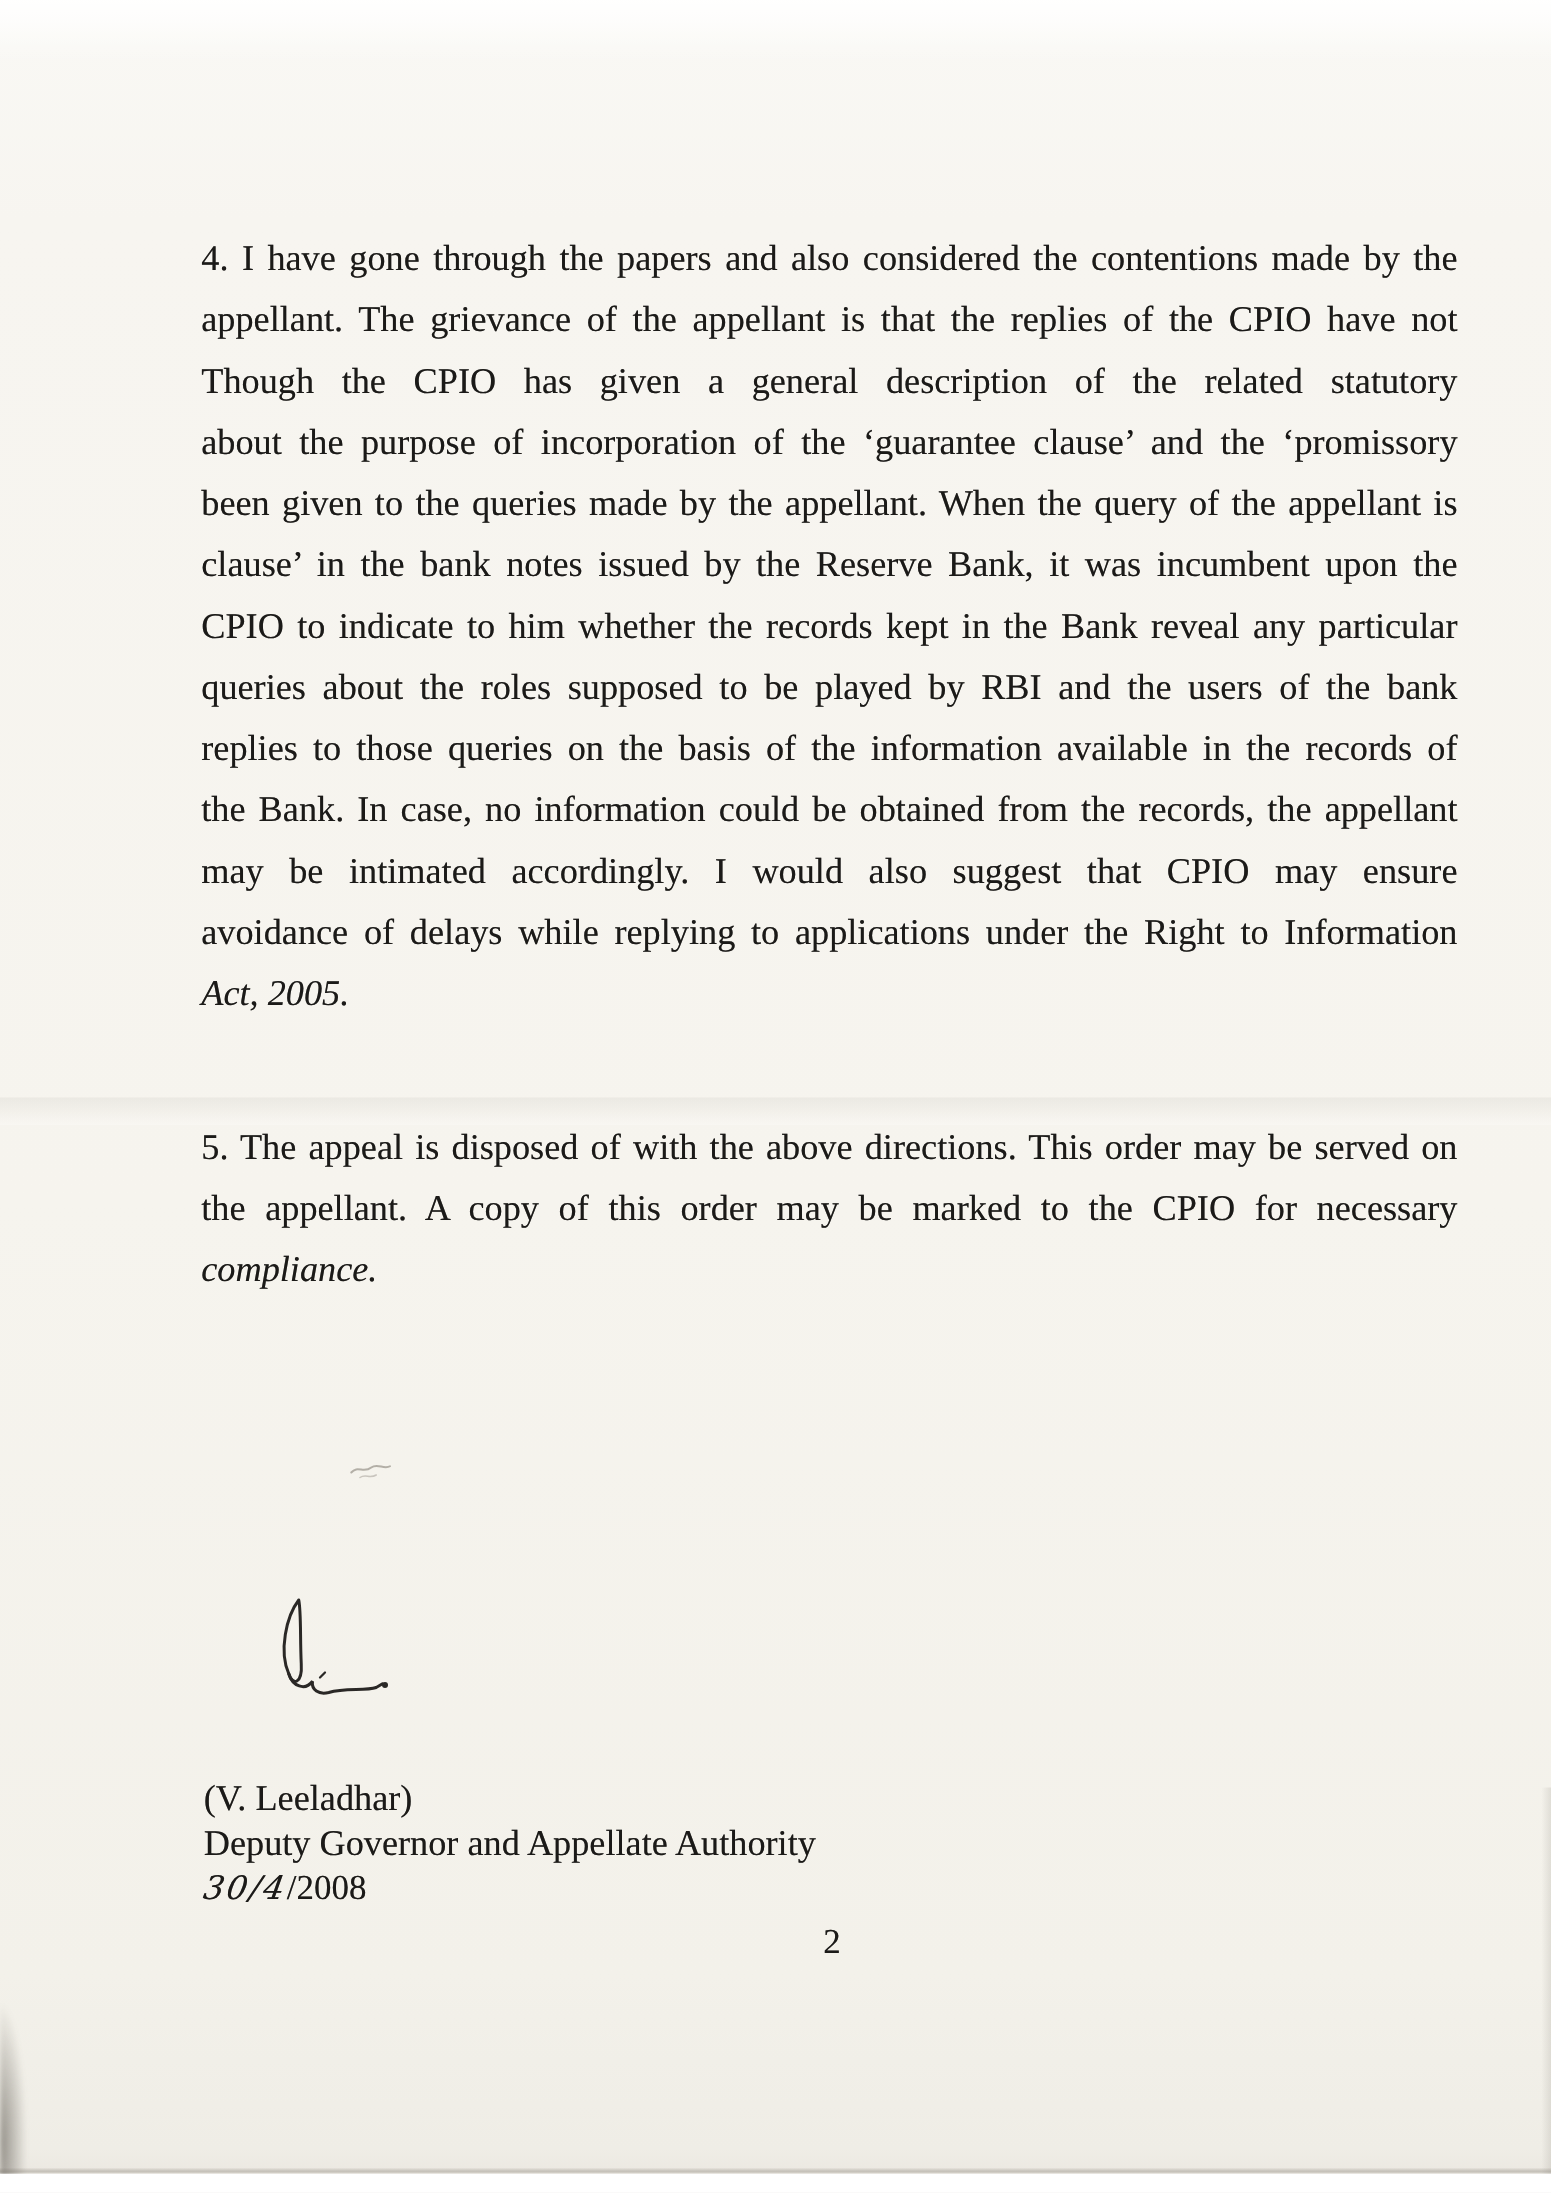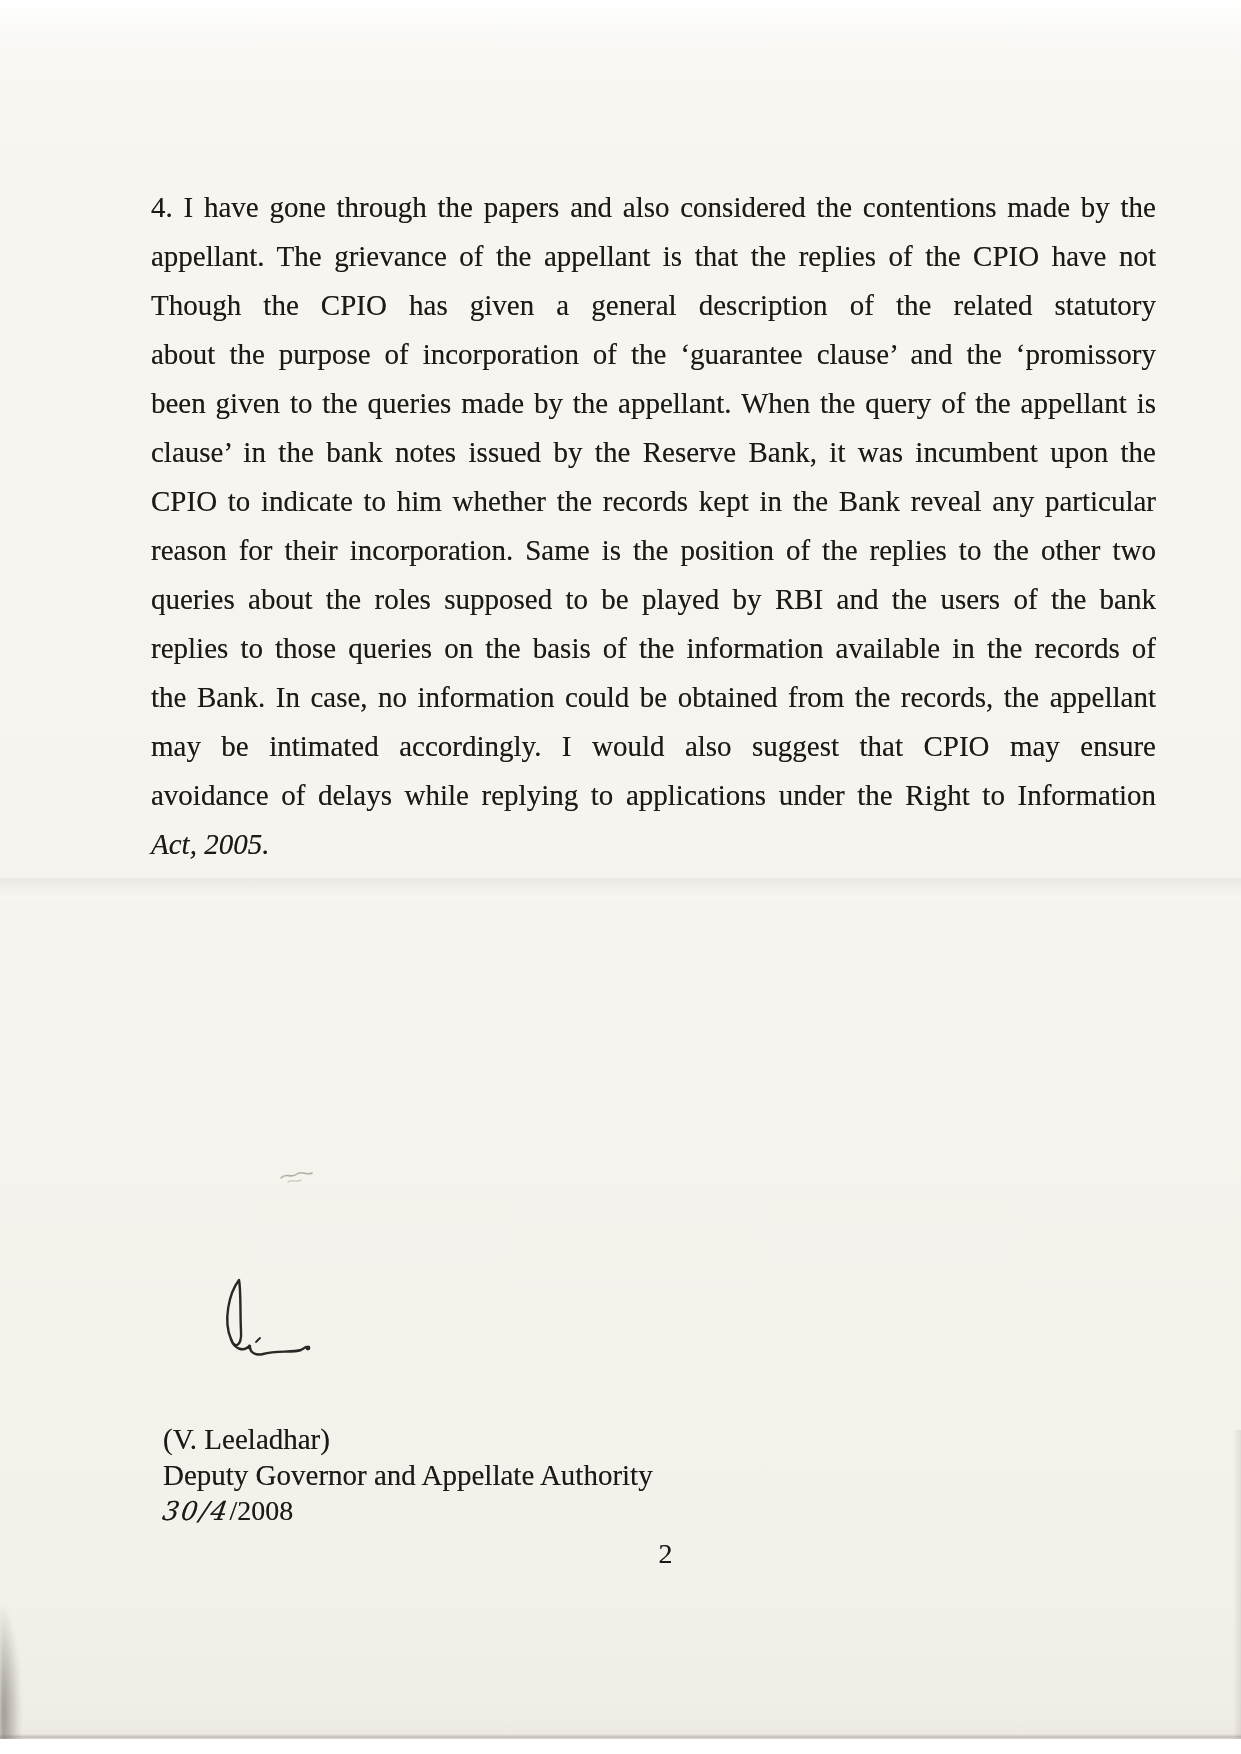--- a/index.html
+++ b/index.html
@@ -38,21 +38,21 @@
     position: absolute; left: 0; top: 1739px; width: 100%; height: 15px;
     background: #ffffff;
   }
   .top-haze {
     position: absolute; left: 0; top: 0; width: 100%; height: 50px;
     background: linear-gradient(180deg, rgba(255,255,255,0.8), rgba(255,255,255,0));
   }
 
   
   .textblock {
-    position: absolute; left: 151px; top: 183px; width: 1005px;
+    position: absolute; left: 161px; top: 183px; width: 1005px;
     font-size: 29px; line-height: 49px;
     text-shadow: 0 0 0.5px rgba(27,26,24,0.55);
   }
   .tline {
     white-space: nowrap;
     text-align: justify;
     text-align-last: justify;
     text-justify: inter-word;
   }
   .tline.last { text-align-last: left; font-style: italic; }
@@ -98,27 +98,31 @@
 
   <div class="textblock">
     <div class="para">
       <div class="tline">4. I have gone through the papers and also considered the contentions made by the</div>
       <div class="tline">appellant. The grievance of the appellant is that the replies of the CPIO have not</div>
       <div class="tline">Though the CPIO has given a general description of the related statutory</div>
       <div class="tline">about the purpose of incorporation of the ‘guarantee clause’ and the ‘promissory</div>
       <div class="tline">been given to the queries made by the appellant. When the query of the appellant is</div>
       <div class="tline">clause’ in the bank notes issued by the Reserve Bank, it was incumbent upon the</div>
       <div class="tline">CPIO to indicate to him whether the records kept in the Bank reveal any particular</div>
-      <div class="tline">reason for their incorporation. Same is the position of the replies to the other two</div>
       <div class="tline">queries about the roles supposed to be played by RBI and the users of the bank</div>
       <div class="tline">replies to those queries on the basis of the information available in the records of</div>
       <div class="tline">the Bank. In case, no information could be obtained from the records, the appellant</div>
       <div class="tline">may be intimated accordingly. I would also suggest that CPIO may ensure</div>
       <div class="tline">avoidance of delays while replying to applications under the Right to Information</div>
       <div class="tline last">Act, 2005.</div>
+    </div>
+    <div class="para para-5">
+      <div class="tline">5. The appeal is disposed of with the above directions. This order may be served on</div>
+      <div class="tline">the appellant. A copy of this order may be marked to the CPIO for necessary</div>
+      <div class="tline last">compliance.</div>
     </div>
   </div>
 
   <svg class="smudge" width="40" height="24" viewBox="0 0 40 24">
     <path d="M3,12 C8,6 13,13 19,8 C24,4 29,10 34,7" fill="none" stroke="rgba(100,94,82,0.45)" stroke-width="1.6" stroke-linecap="round"></path>
     <path d="M10,16 C14,13 18,17 23,14" fill="none" stroke="rgba(100,94,82,0.30)" stroke-width="1.2" stroke-linecap="round"></path>
   </svg>
 
   <svg class="signature-svg" width="140" height="92" viewBox="0 0 140 92">
     <path d="M39,4 C29,17 23,45 31,63 C34,73 42,71 41,55 C40,34 41,14 39,4 Z" fill="none" stroke="#2a2826" stroke-width="2.4" stroke-linejoin="round"></path>

